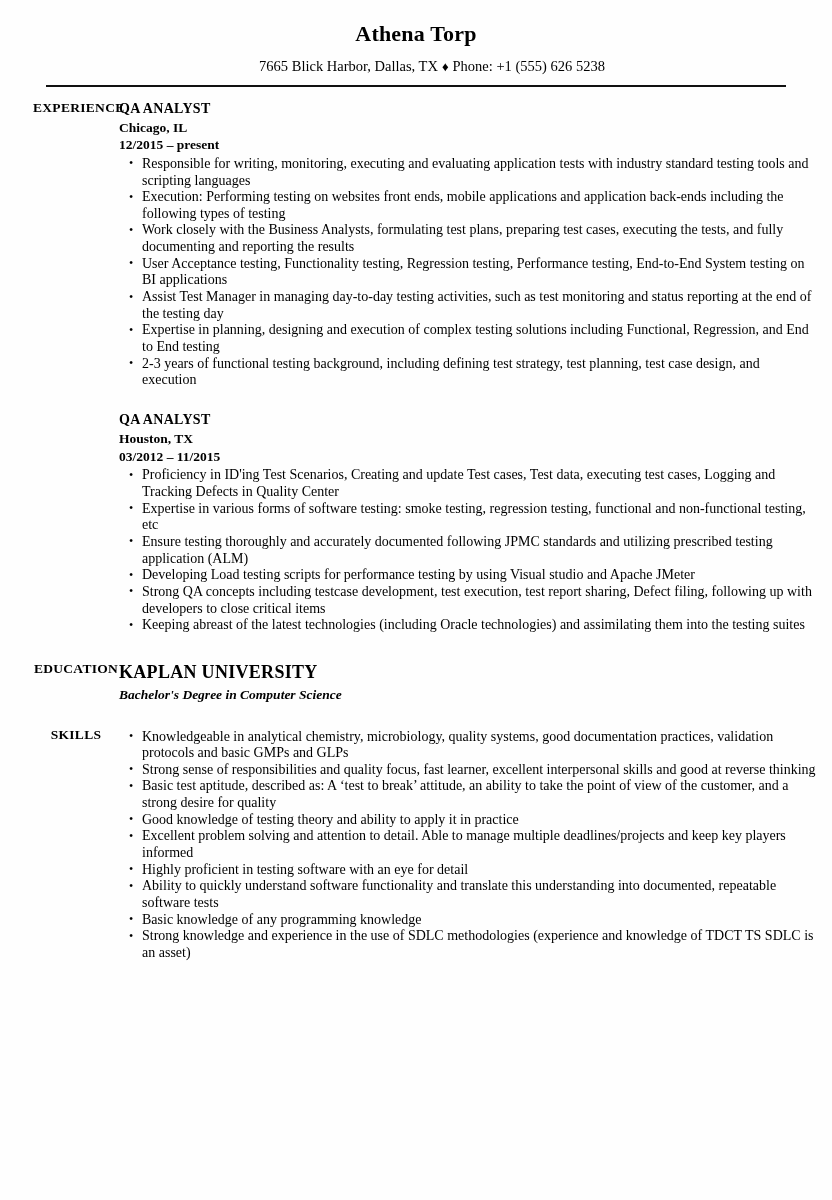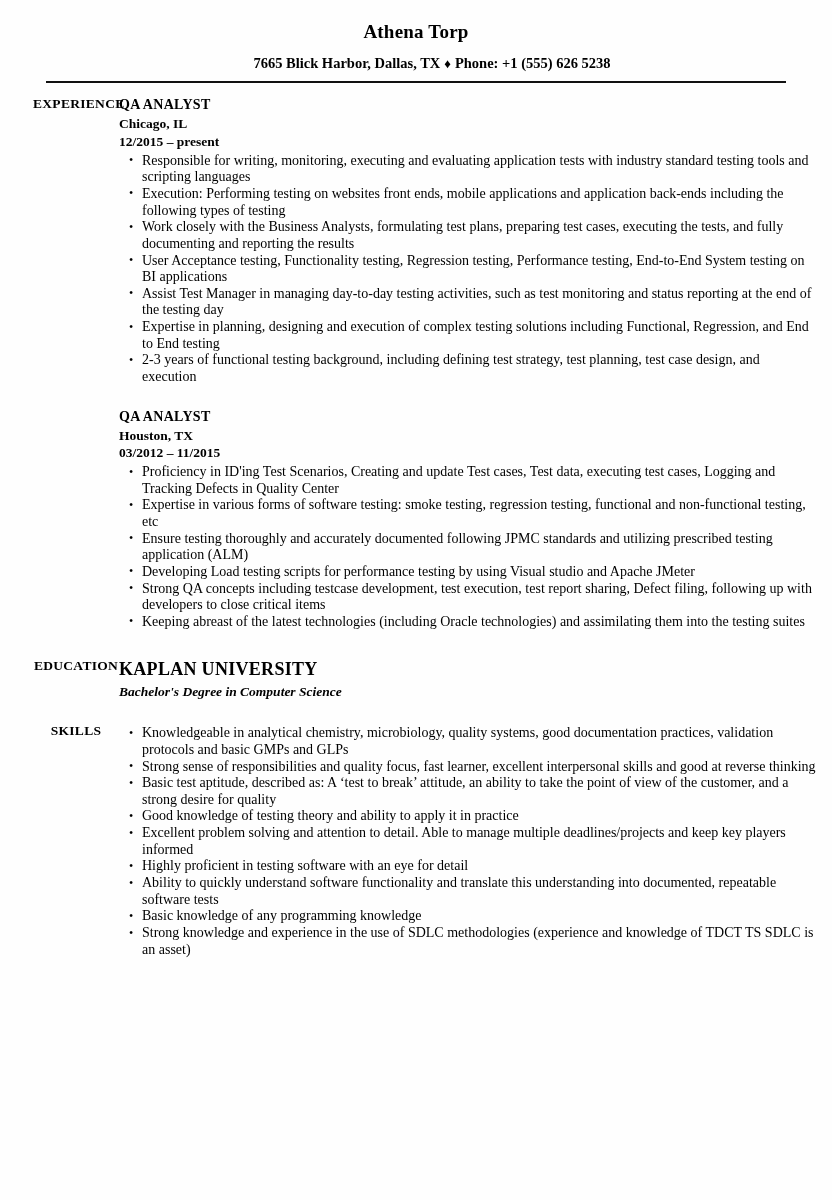--- a/index.html
+++ b/index.html
@@ -24,30 +24,30 @@
     background: #fefefe;
     box-sizing: border-box;
   }
 
   
   .resume-header {
     padding-top: 22px;
     text-align: center;
   }
   .candidate-name {
-    font-size: 19px;
+    font-size: 22px;
     font-weight: bold;
     letter-spacing: 0.2px;
     line-height: 1.1;
     margin: 0;
     text-align: center;
   }
   .contact-line {
     font-size: 14.5px;
-    font-weight: bold;
+    font-weight: normal;
     margin-top: 12px;
     line-height: 1.2;
     margin-left: 32px;
   }
   .contact-diamond {
     display: inline-block;
     padding: 0 4px;
     font-size: 13px;
   }
   .header-rule {

